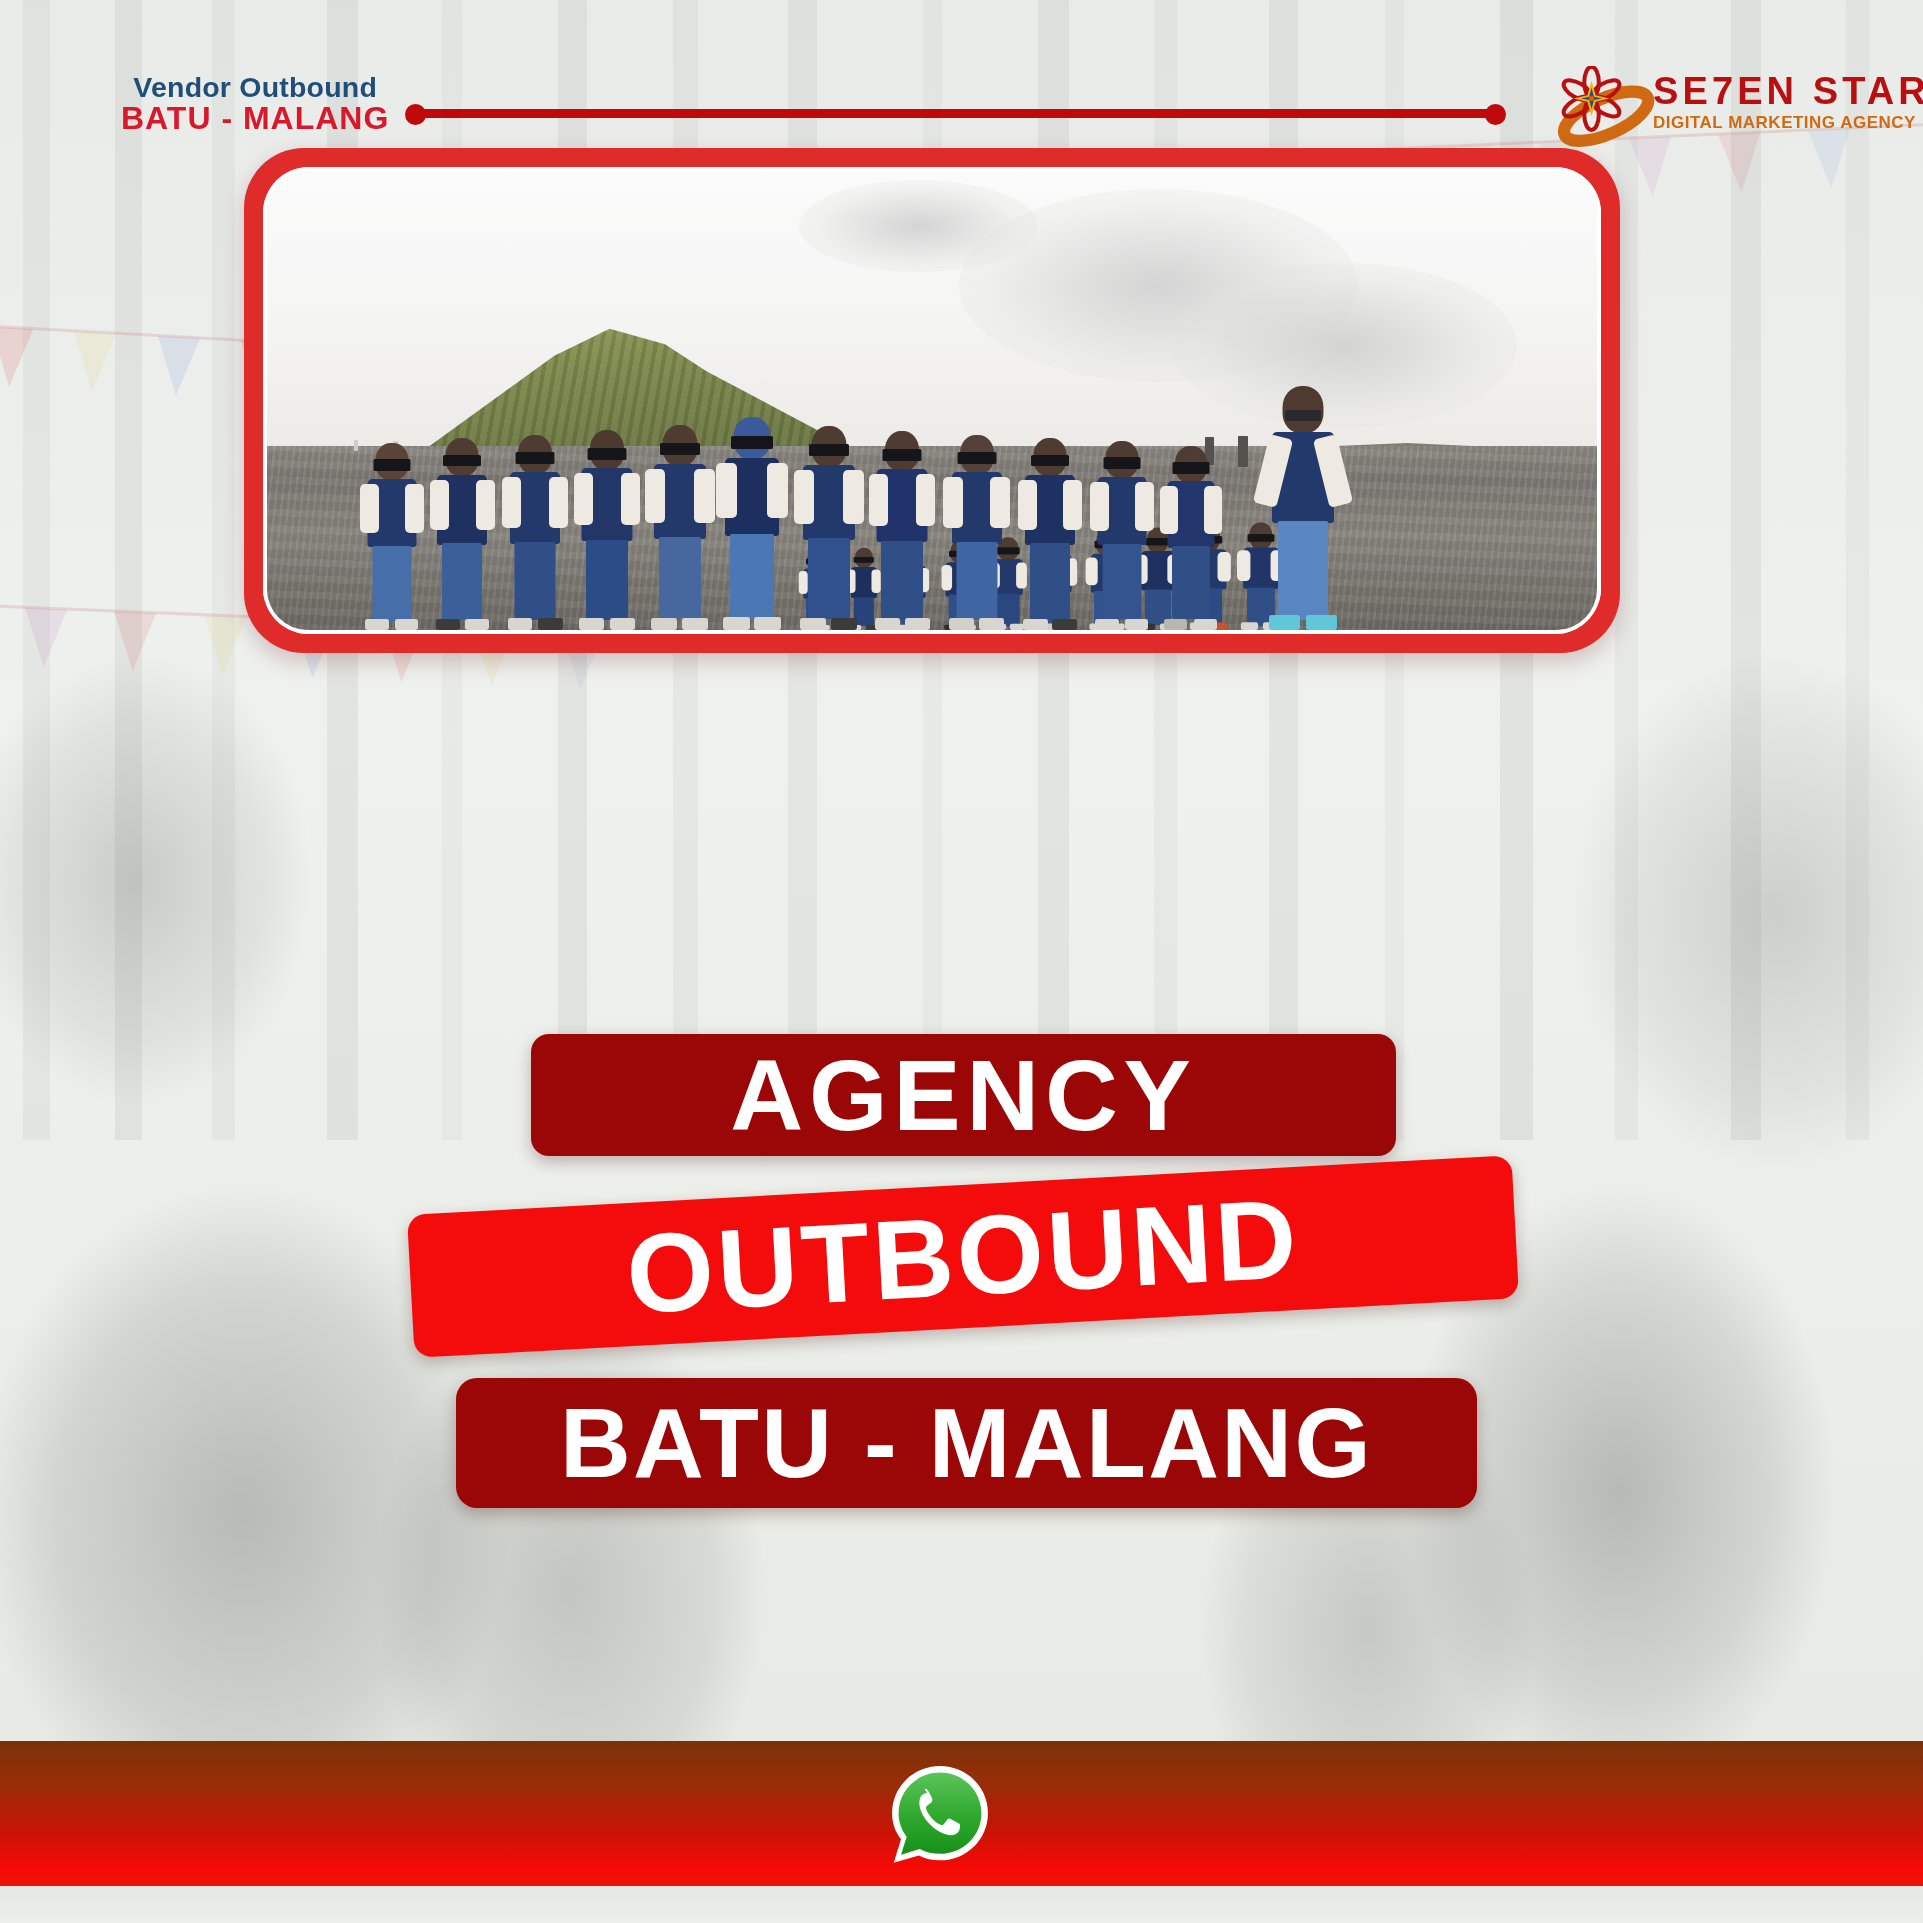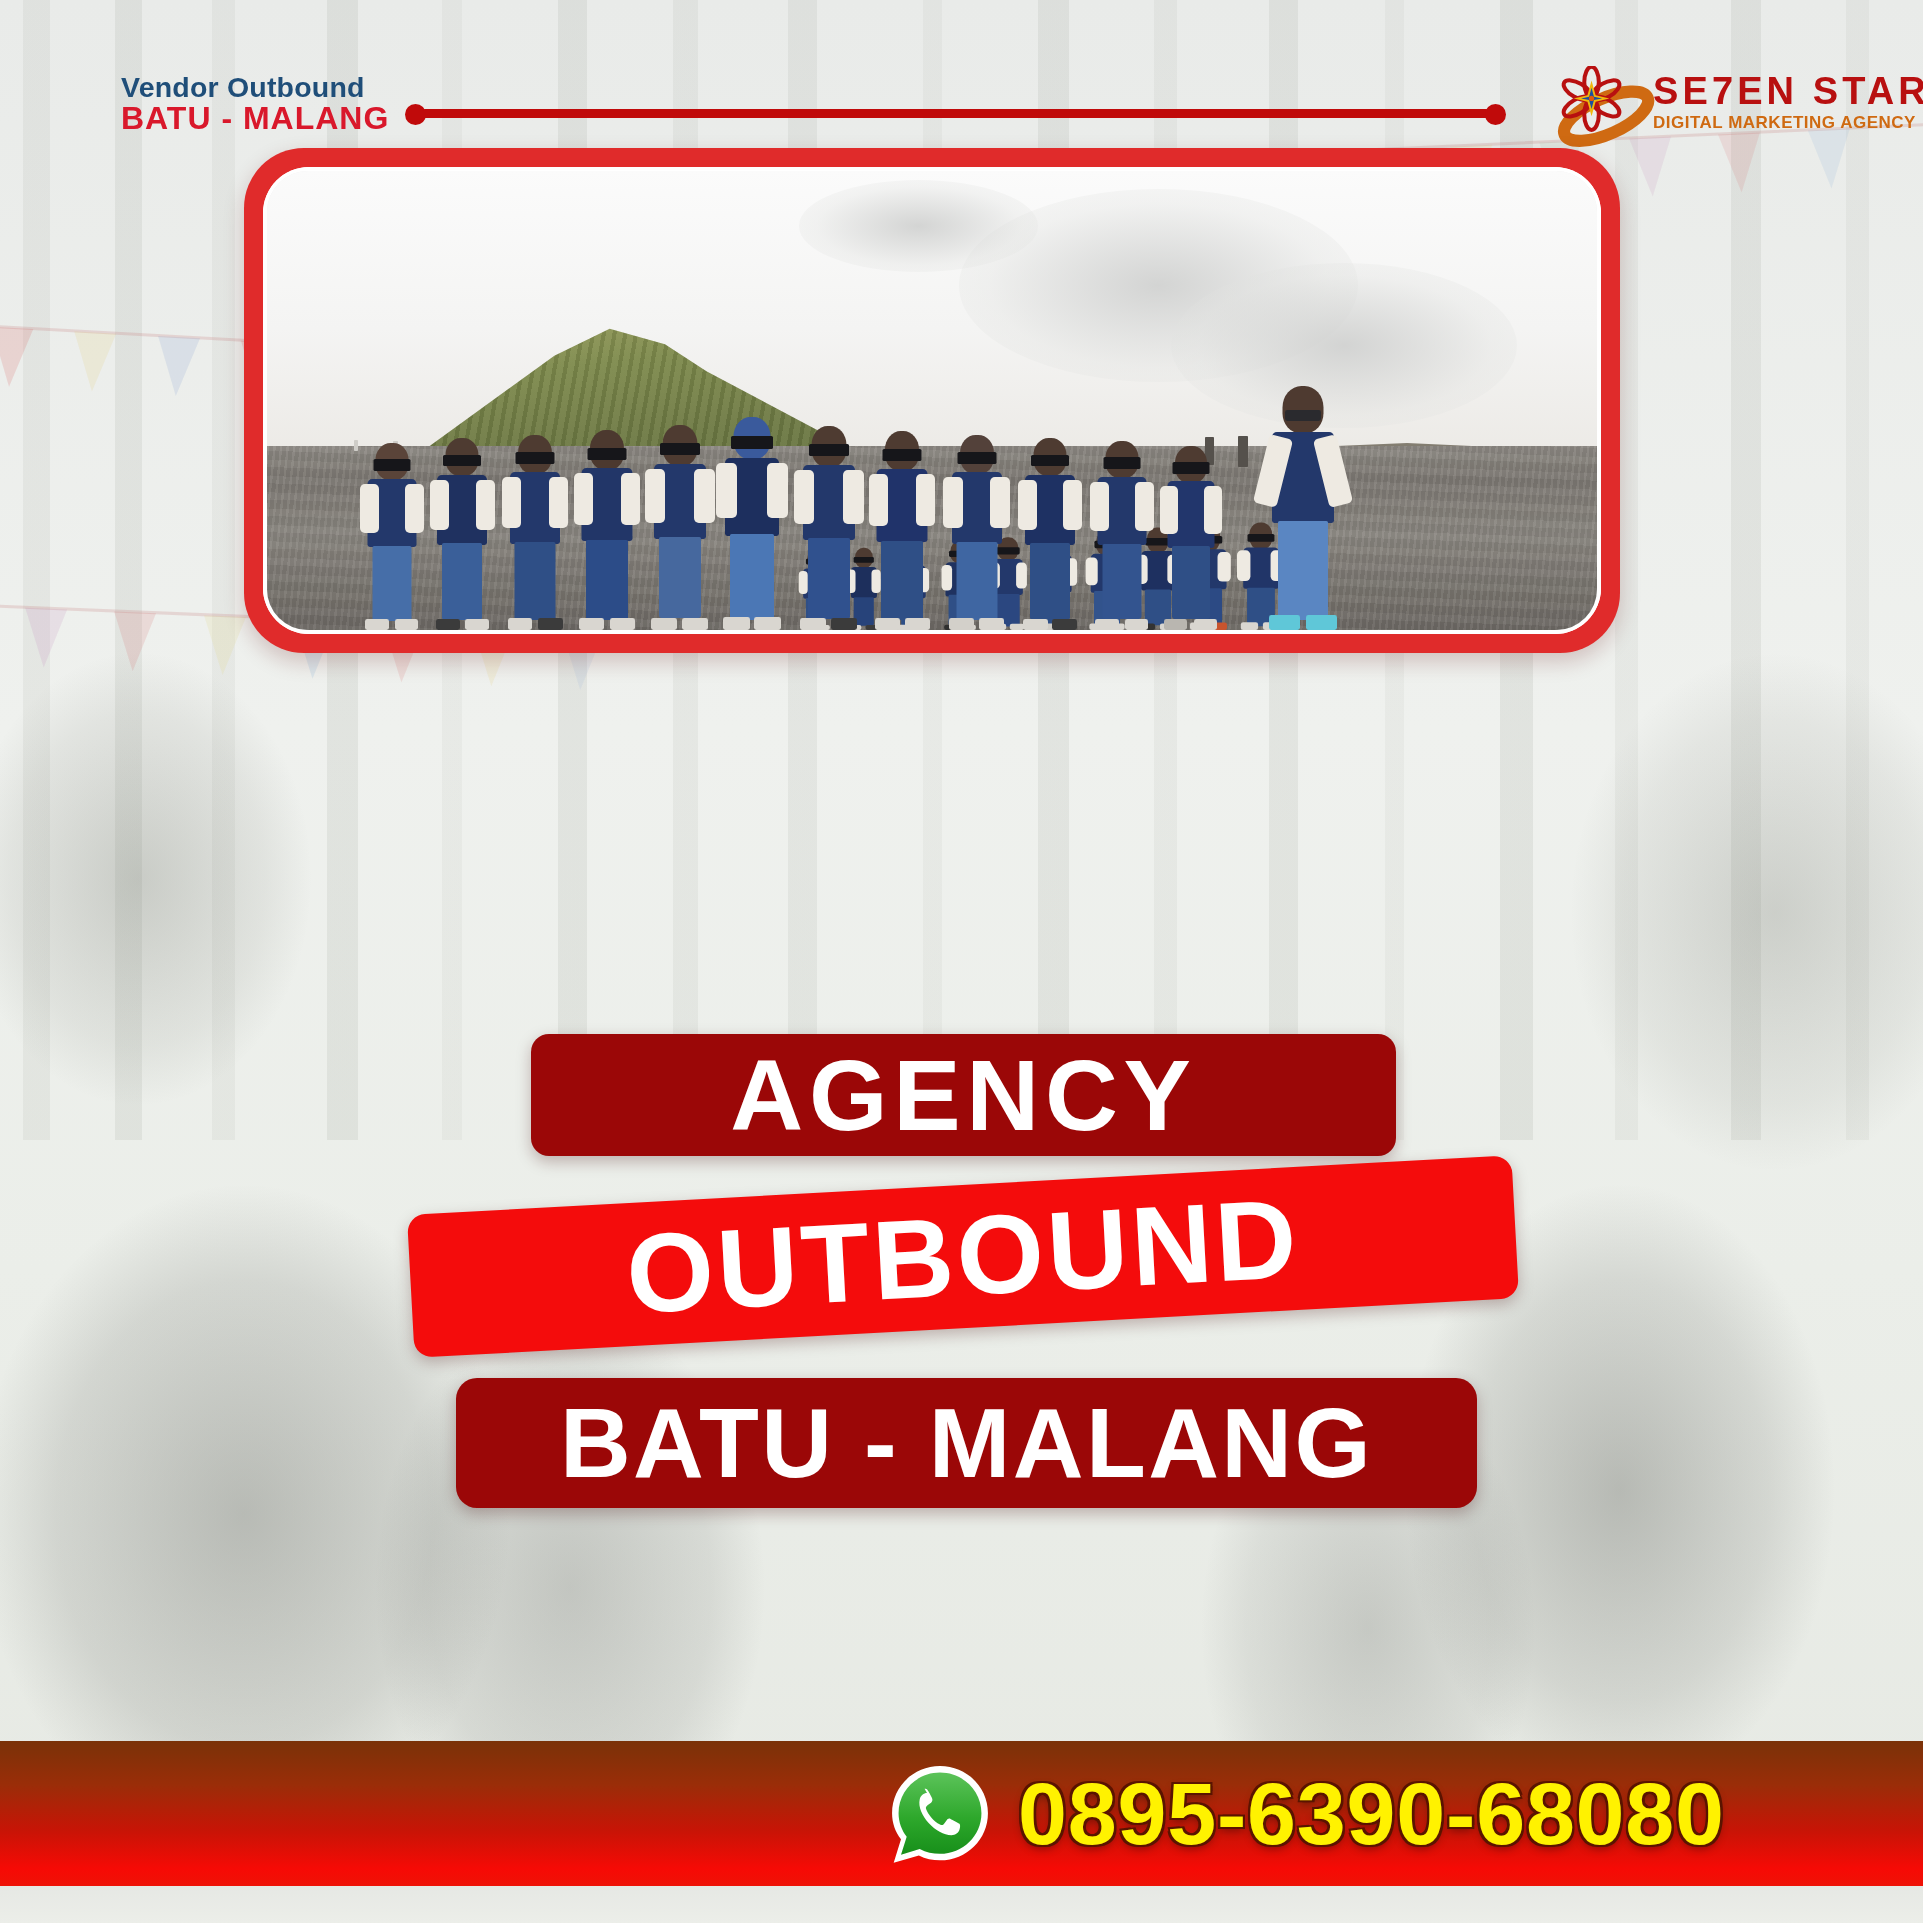--- a/index.html
+++ b/index.html
@@ -67,21 +67,21 @@
     position: absolute; top: 2.4px;
     width: 0; height: 0;
     border-left: 21px solid transparent;
     border-right: 21px solid transparent;
     border-top: 59px solid rgba(200,90,90,.18);
   }
 
   
   .hdr-text {
     position: absolute; left: 121px; top: 72px;
-    line-height: 1.06; 
+    line-height: 1.06; text-align: center;
   }
   .hdr-l1 {
     font-size: 28.5px; font-weight: bold; color: #1F4E79;
     letter-spacing: 0.2px; white-space: nowrap;
   }
   .hdr-l2 {
     font-size: 32px; font-weight: bold; color: #D9182B;
     letter-spacing: 1px; white-space: nowrap;
   }
 
@@ -636,18 +636,17 @@
             <stop offset="100%" stop-color="#178F1A"></stop>
           </linearGradient>
         </defs>
         <path d="M48 38 c-4 0 -8 3 -9 8 c-2 9 3 20 11 29 c8 9 19 15 28 15 c5 0 9 -3 10 -7
                  c1 -3 1 -6 0 -7 c-1 -1 -9 -5 -11 -6 c-2 -1 -4 0 -5 2 l-3 4 c-1 2 -3 2 -5 1
                  c-4 -2 -8 -5 -11 -9 c-3 -4 -5 -7 -6 -10 c-1 -2 0 -3 2 -5 l4 -3 c2 -2 2 -4 1 -6
                  c-1 -2 -4 -8 -5 -9 c-1 -2 -2 -2 -4 -2 z" fill="#ffffff"></path>
       </svg>
     </div>
 
-    <div class="f-phone">0895-6390-68080</div>
   </div>
   <div class="footer-under"></div>
 
 </div>
 
 
 </body></html>

